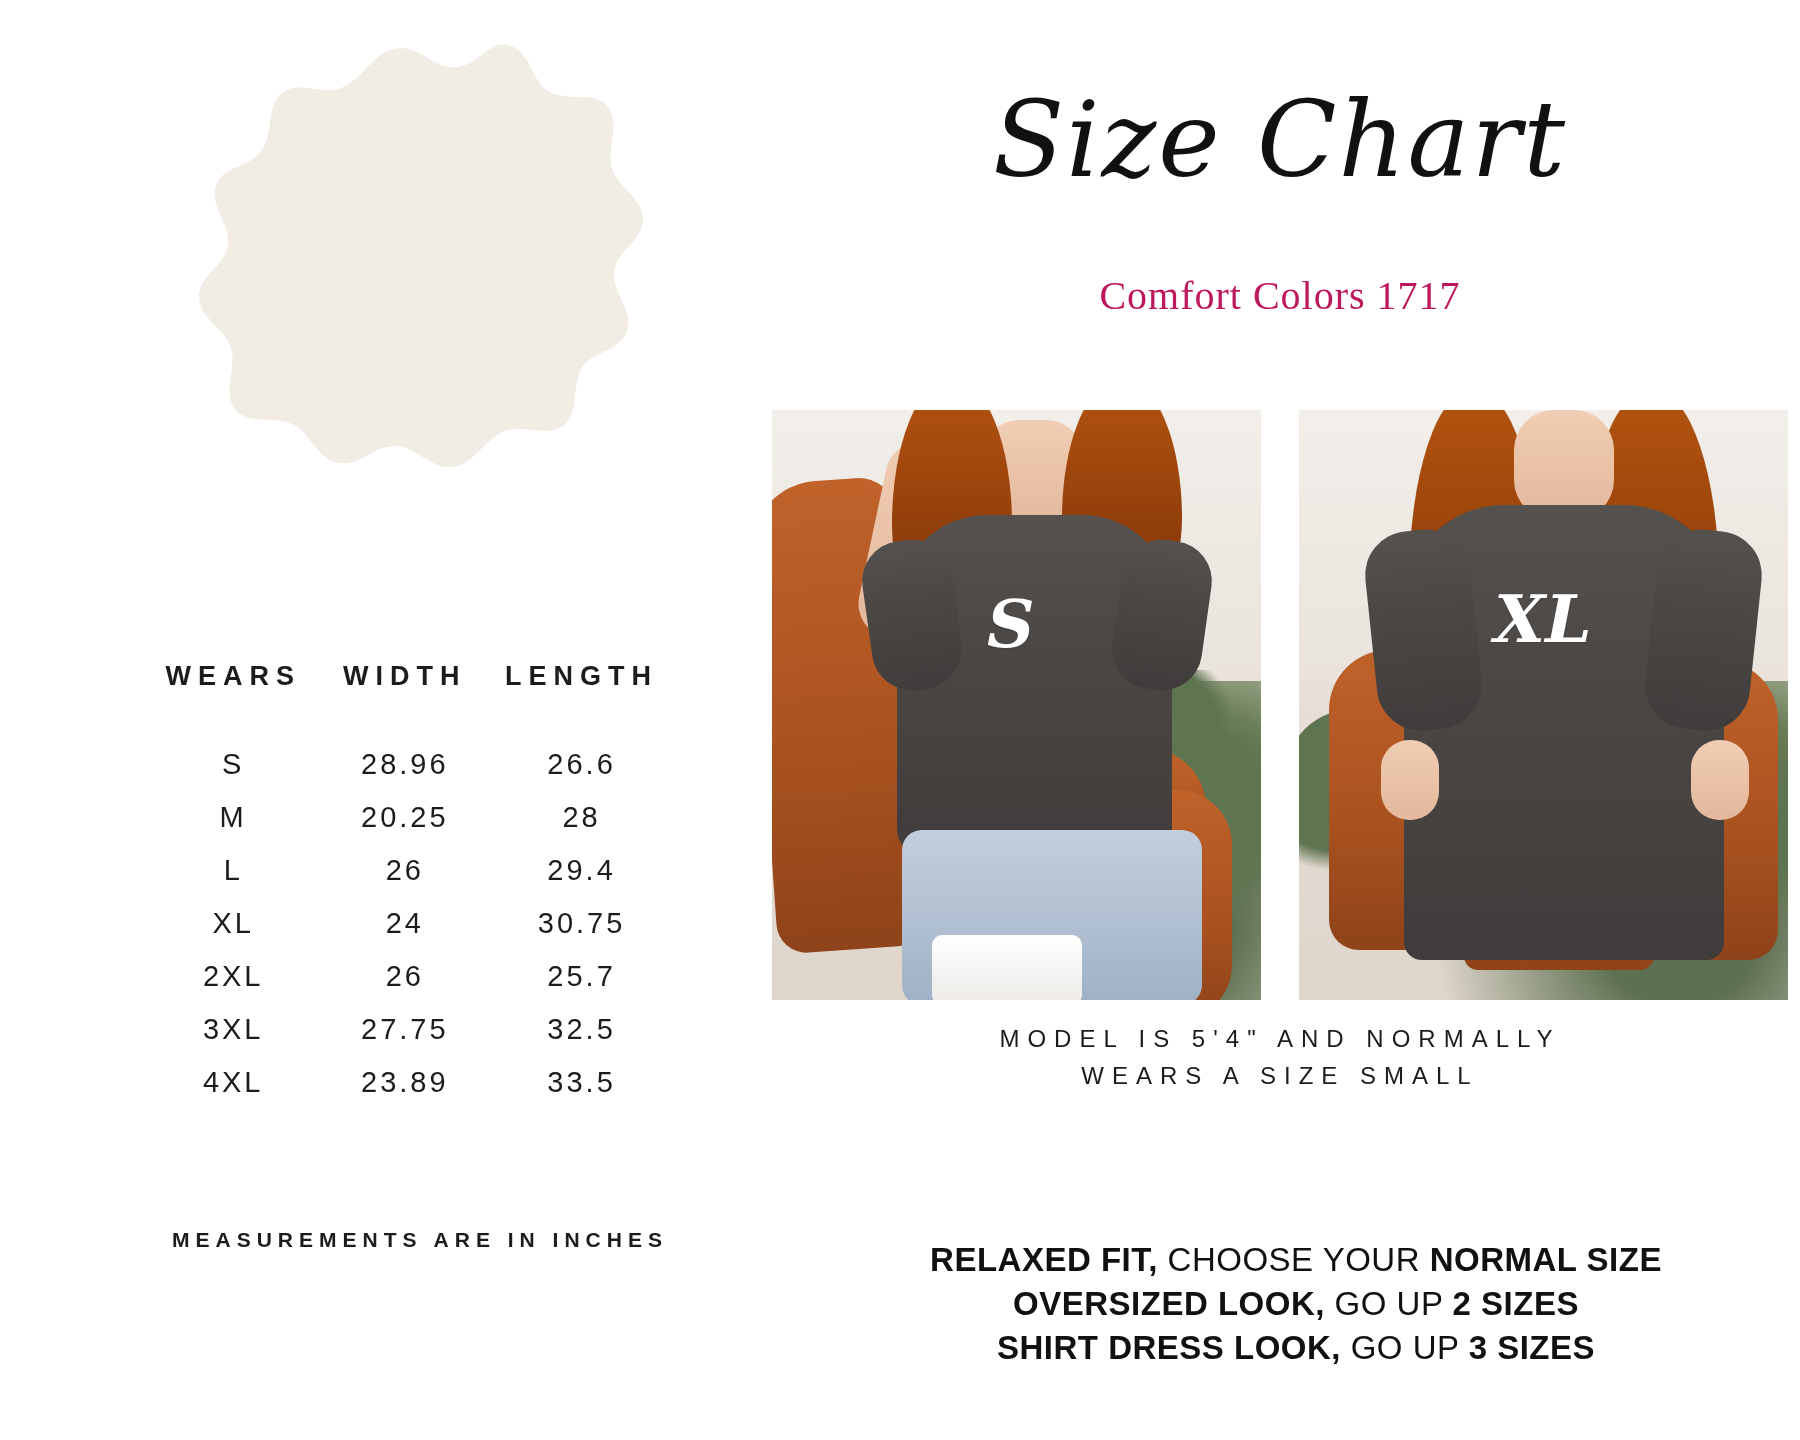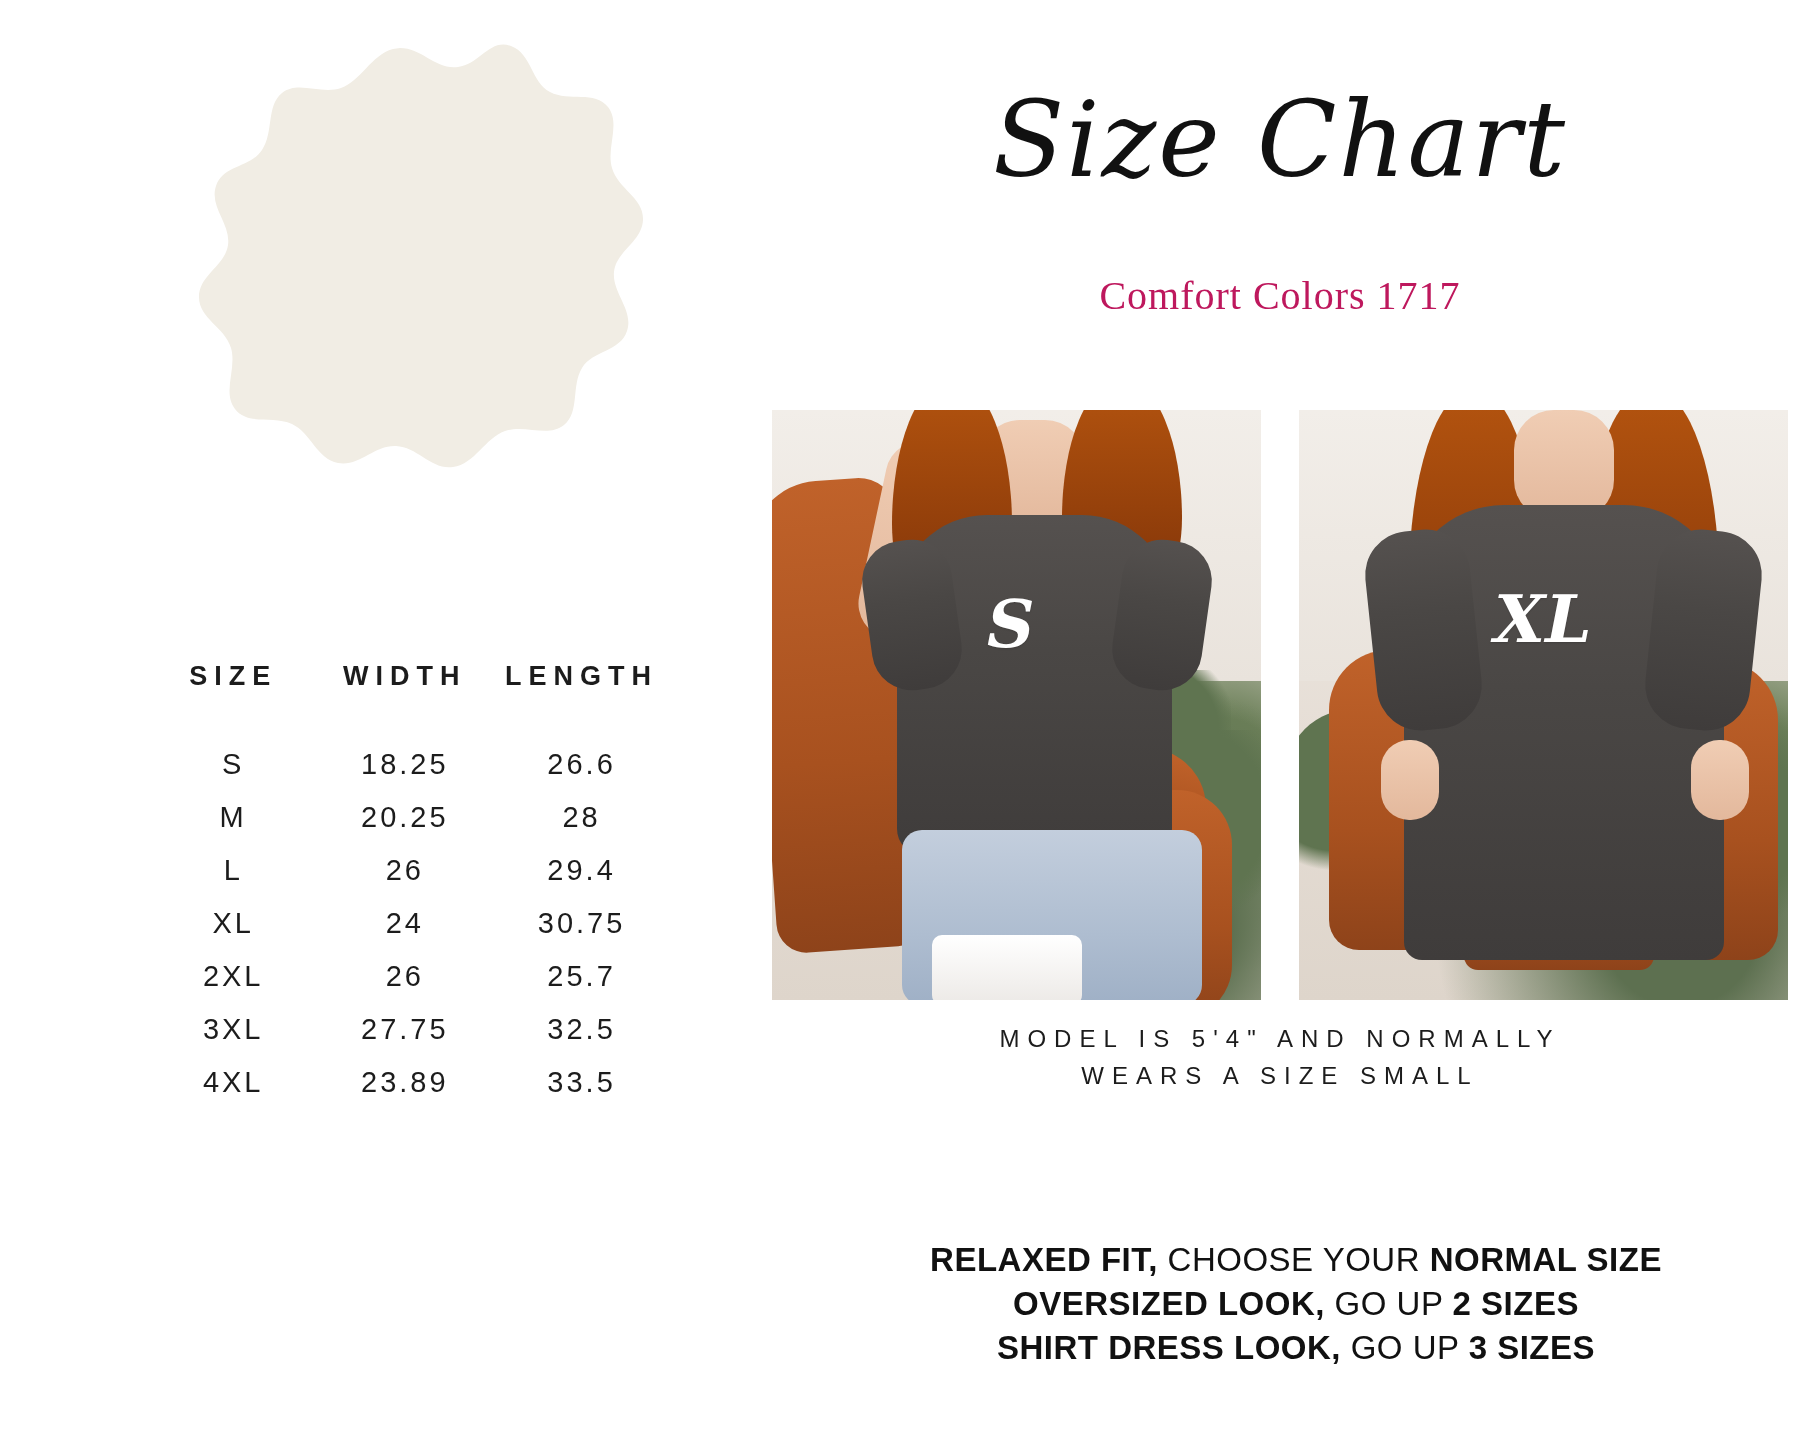--- a/index.html
+++ b/index.html
@@ -270,29 +270,29 @@
           C123 375 98 386 85 369 C72 352 87 329 81 308 C75 287 49 279 49 257
           C49 235 75 226 78 205 C81 184 59 167 66 146 C73 125 100 128 112 110
           C124 92 116 66 132 53 C148 40 171 55 191 48 C211 41 221 15 243 9 Z" fill="#f1ede4"></path>
       </svg>
     </div>
 
     <div class="size-table">
       <table>
         <thead>
           <tr>
-            <th class="col-size">SIZE</th>
+            <th class="col-size">WEARS</th>
             <th class="col-width">WIDTH</th>
             <th class="col-length">LENGTH</th>
           </tr>
         </thead>
         <tbody>
           <tr>
             <td>S</td>
-            <td>18.25</td>
+            <td>28.96</td>
             <td>26.6</td>
           </tr>
           <tr>
             <td>M</td>
             <td>20.25</td>
             <td>28</td>
           </tr>
           <tr>
             <td>L</td>
             <td>26</td>
@@ -315,20 +315,21 @@
           </tr>
           <tr>
             <td>4XL</td>
             <td>23.89</td>
             <td>33.5</td>
           </tr>
         </tbody>
       </table>
     </div>
 
+    <div class="measure-note">MEASUREMENTS ARE IN INCHES</div>
   </div>
 
   <div class="right-col">
 
     <div class="title-script">Size Chart</div>
     <div class="subtitle">Comfort Colors 1717</div>
 
     <div class="photos">
 
       <div class="photo">

